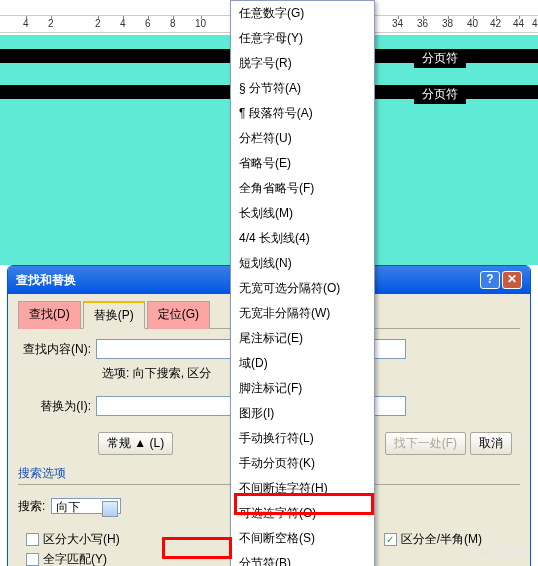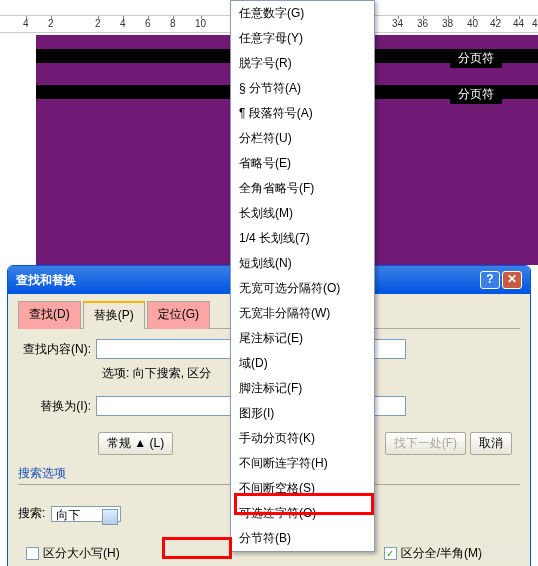--- a/index.html
+++ b/index.html
@@ -5,21 +5,21 @@
 * { box-sizing: border-box; margin: 0; padding: 0; font-family: "Microsoft YaHei", SimSun, sans-serif; font-size: 12px; }
 body { width: 538px; height: 566px; background: #fff; position: relative; overflow: hidden; }
 
 
 .ruler { position: absolute; top: 15px; left: 0; right: 0; height: 18px; background: #fff; border-top: 1px solid #ccc; border-bottom: 1px solid #ccc; }
 .ruler-inner { position: relative; height: 100%; }
 .tick { position: absolute; top: 2px; font-size: 10px; color: #333; }
 .tick::before { content: ""; position: absolute; left: 50%; top: -2px; width: 1px; height: 3px; background: #888; }
 
 
-.doc { position: absolute; top: 35px; left: 0; right: 0; height: 230px; background: #701a75; margin-left: 36px; }
+.doc { position: absolute; top: 35px; left: 0; right: 0; height: 230px; background: #5eead4; }
 .black-bar { position: absolute; left: 0; right: 0; height: 14px; background: #000; }
 .page-break-label { position: absolute; background: #000; color: #fff; padding: 1px 8px; font-size: 12px; }
 
 
 .menu { position: absolute; top: 0; left: 230px; width: 145px; background: #fff; border: 1px solid #8a9dbb; box-shadow: 2px 2px 4px rgba(0,0,0,0.3); z-index: 100; }
 .menu-item { padding: 4px 8px; cursor: default; white-space: nowrap; }
 .red-box-1 { position: absolute; top: 493px; left: 234px; width: 140px; height: 22px; border: 3px solid red; z-index: 150; pointer-events: none; }
 .red-box-2 { position: absolute; top: 537px; left: 162px; width: 70px; height: 22px; border: 3px solid red; z-index: 150; pointer-events: none; }
 
 
@@ -41,21 +41,21 @@
 .txt-in { border: 1px solid #7f9db9; height: 20px; background: #fff; }
 .w-long { width: 310px; }
 .opt-line { margin-left: 84px; color: #000; }
 
 .btn { background: linear-gradient(#fff, #e7e5d9); border: 1px solid #aca899; padding: 2px 8px; cursor: pointer; border-radius: 2px; }
 .btn.disabled { color: #aca899; }
 
 
 .group-title { color: #1950b7; margin: 10px 0 0; }
 .sep { border-top: 1px solid #aca899; margin: 2px 0 8px; }
-.row-inner { display: flex; align-items: flex-end; margin: 20px 0; }
+.row-inner { display: flex; align-items: flex-start; margin: 13px 0; }
 .select { border: 1px solid #7f9db9; background: #fff; height: 16px; width: 70px; padding: 0 16px 0 4px; position: relative; }
 .select::after { content: ""; position: absolute; right: 2px; top: 2px; width: 14px; height: 14px; background: linear-gradient(#ddeeff,#b6cde8); border: 1px solid #7f9db9; }
 .chk-row { display: flex; align-items: center; margin: 3px 8px; }
 .chk { width: 13px; height: 13px; border: 1px solid #7f9db9; background: #fff; margin-right: 4px; display: inline-flex; align-items: center; justify-content: center; font-size: 10px; color: #21a121; }
 
 .right-btns { position: absolute; right: 18px; top: 166px; display: flex; flex-direction: row; gap: 4px; }
 
 .watermark { position: absolute; right: 6px; bottom: 6px; color: #e6e6e6; font-size: 11px; letter-spacing: 2px; }
 </style>
 </head>
@@ -90,32 +90,33 @@
 <div class="menu">
   <div class="menu-item">任意数字(G)</div>
   <div class="menu-item">任意字母(Y)</div>
   <div class="menu-item">脱字号(R)</div>
   <div class="menu-item">§ 分节符(A)</div>
   <div class="menu-item">¶ 段落符号(A)</div>
   <div class="menu-item">分栏符(U)</div>
   <div class="menu-item">省略号(E)</div>
   <div class="menu-item">全角省略号(F)</div>
   <div class="menu-item">长划线(M)</div>
-  <div class="menu-item">1/4 长划线(7)</div>
+  <div class="menu-item">4/4 长划线(4)</div>
   <div class="menu-item">短划线(N)</div>
   <div class="menu-item">无宽可选分隔符(O)</div>
   <div class="menu-item">无宽非分隔符(W)</div>
   <div class="menu-item">尾注标记(E)</div>
   <div class="menu-item">域(D)</div>
   <div class="menu-item">脚注标记(F)</div>
   <div class="menu-item">图形(I)</div>
+  <div class="menu-item">手动换行符(L)</div>
   <div class="menu-item">手动分页符(K)</div>
   <div class="menu-item">不间断连字符(H)</div>
+  <div class="menu-item">可选连字符(O)</div>
   <div class="menu-item">不间断空格(S)</div>
-  <div class="menu-item">可选连字符(O)</div>
   <div class="menu-item">分节符(B)</div>
 
 </div>
 
 <div class="red-box-1"></div>
 <div class="red-box-2"></div>
 
 <div class="dialog">
   <div class="titlebar">
     <span>查找和替换</span>

